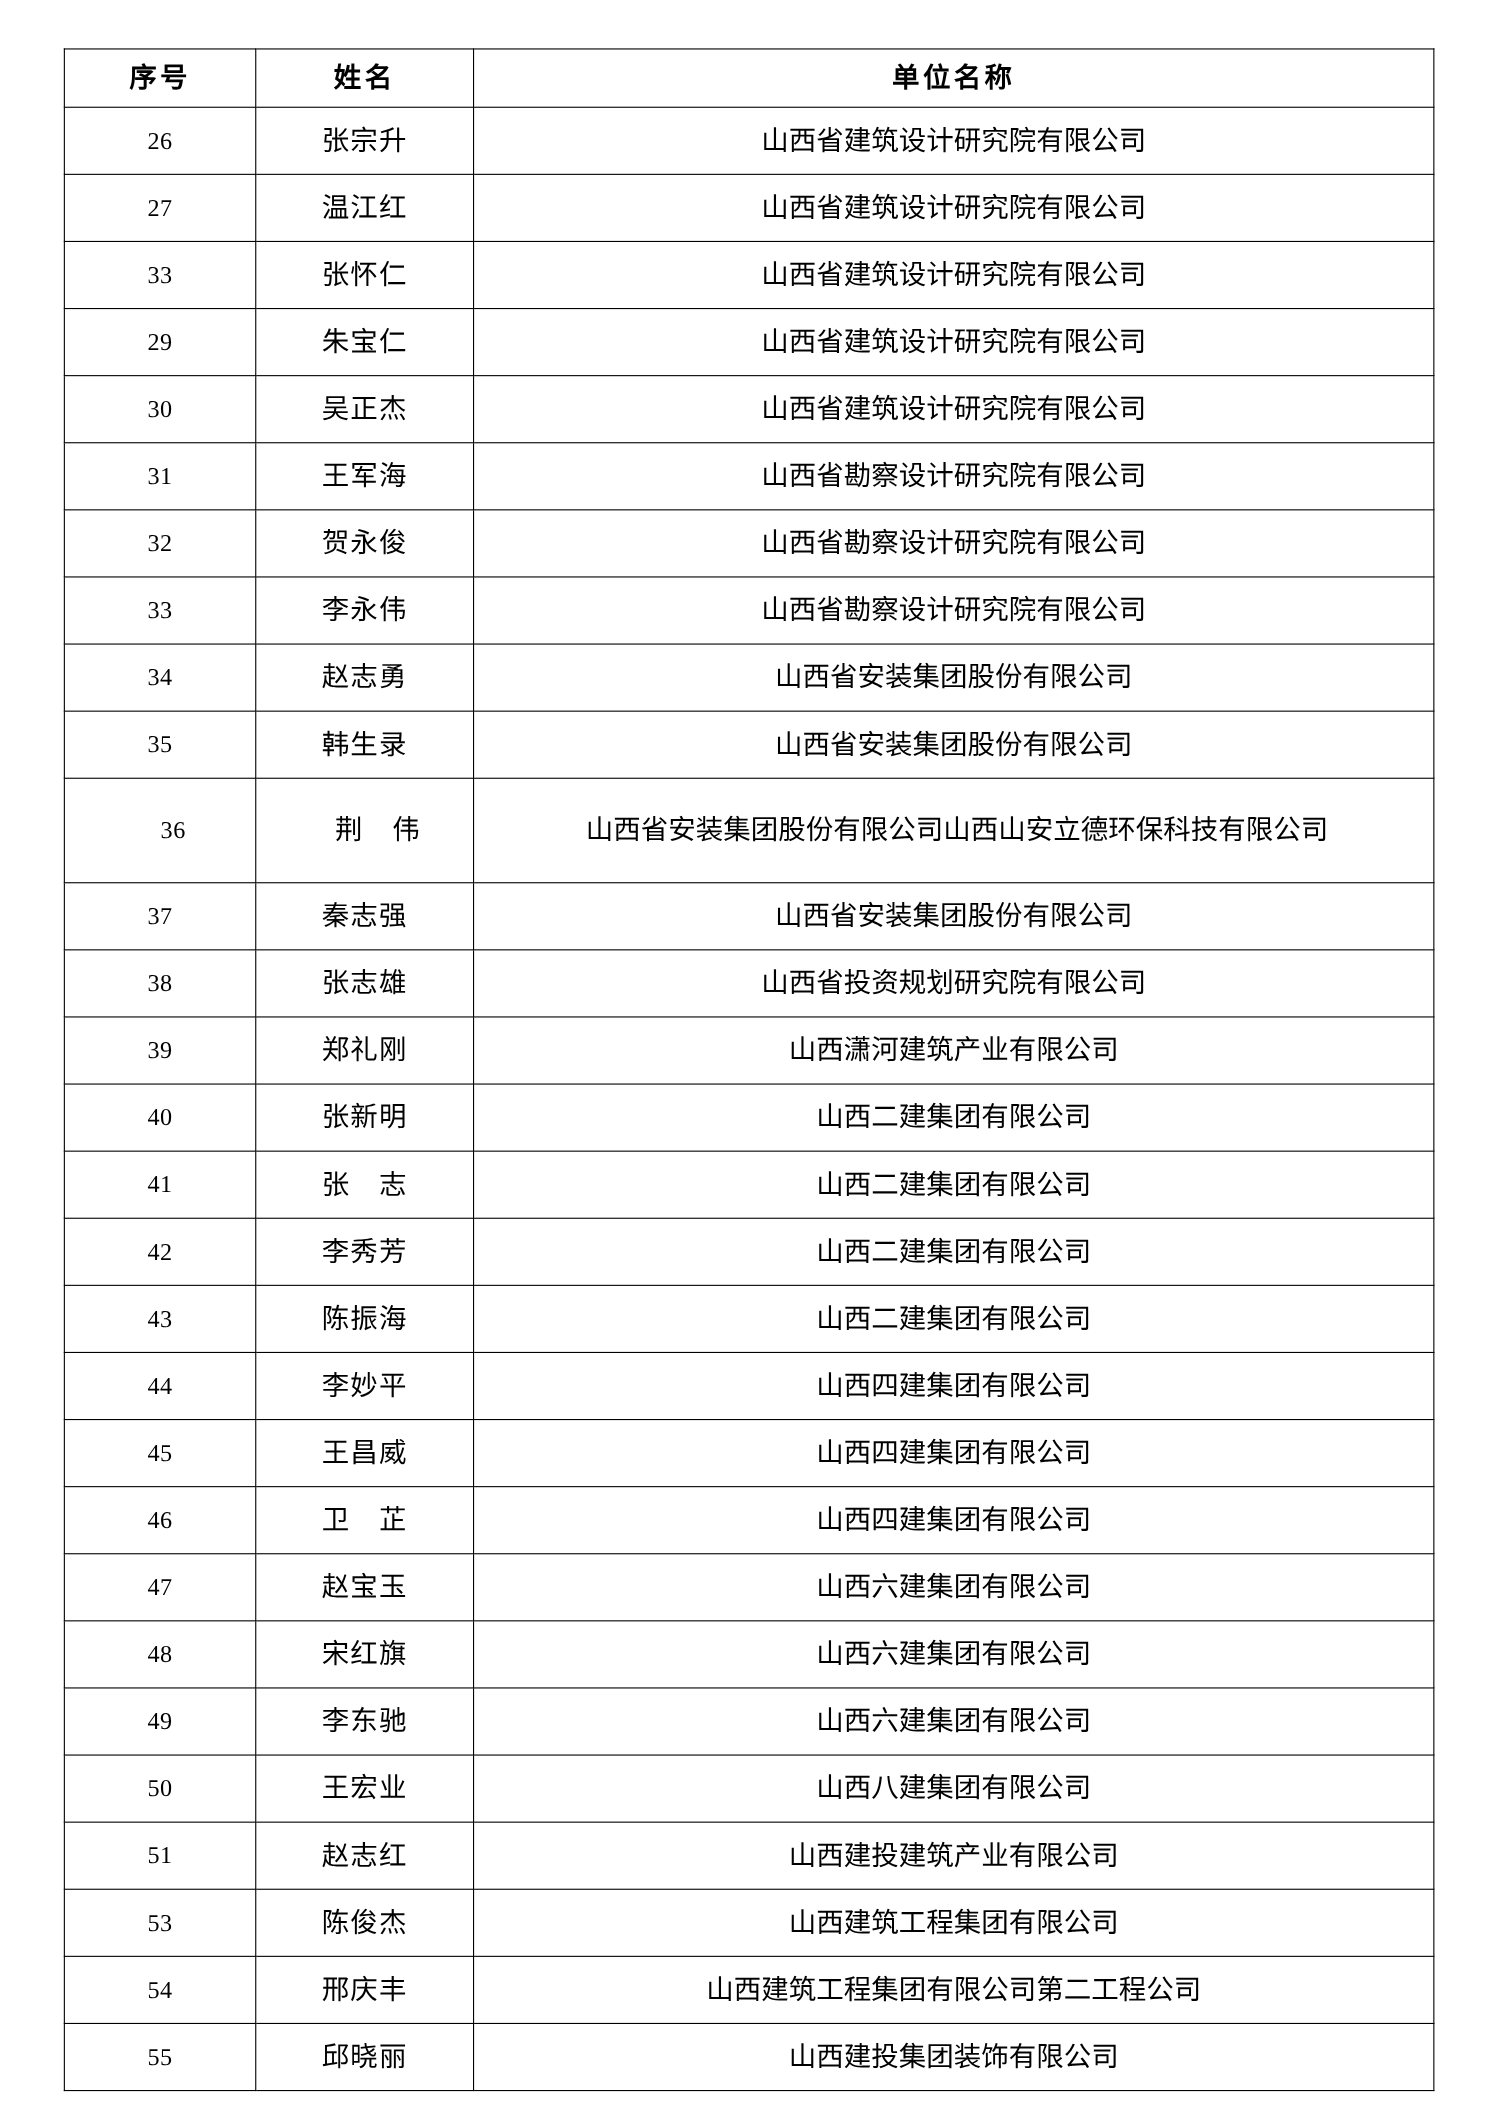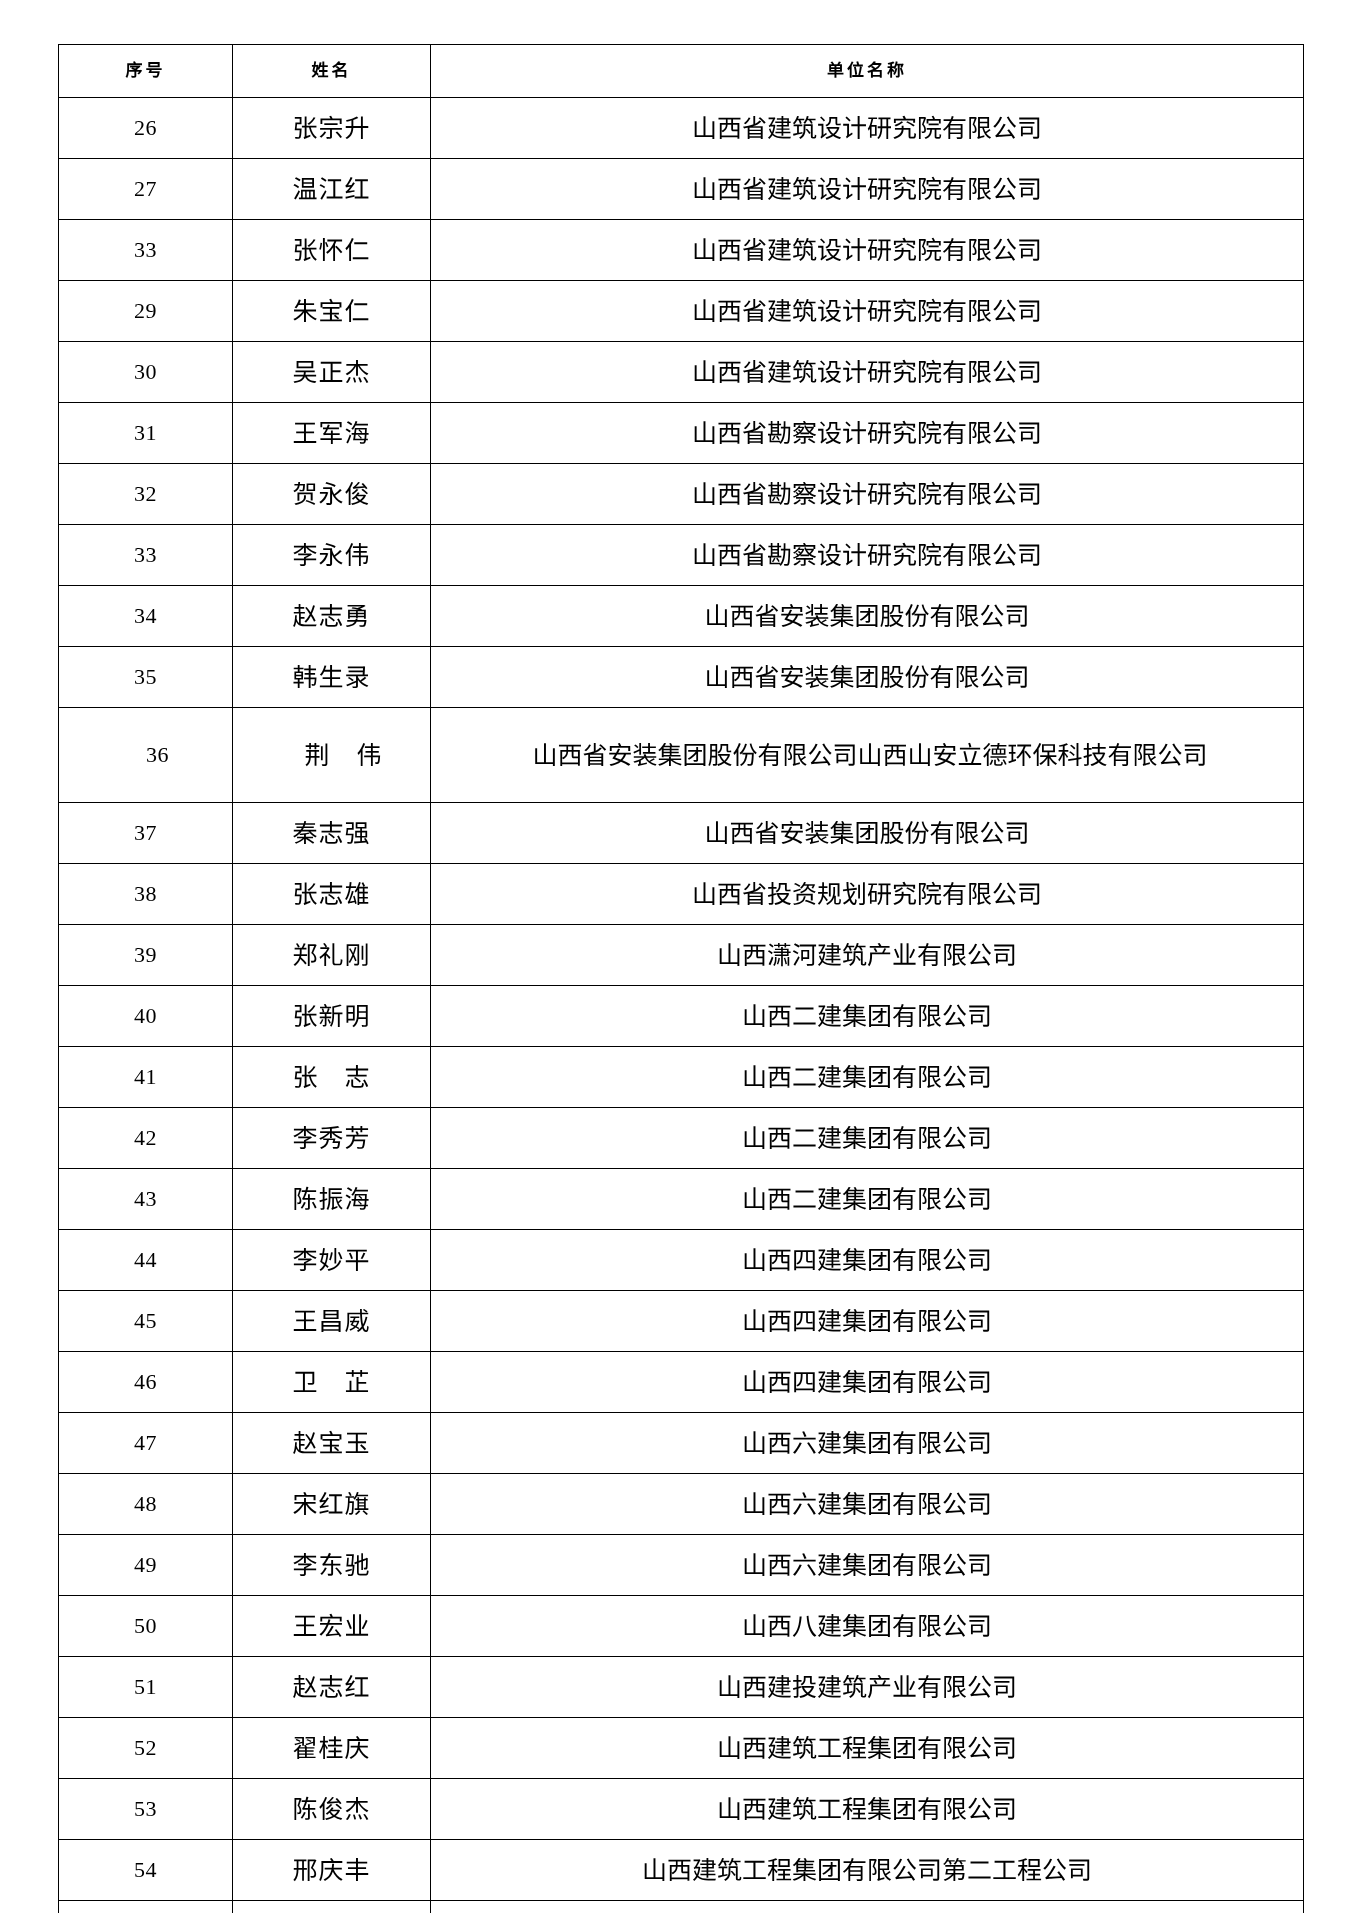--- a/index.html
+++ b/index.html
@@ -41,21 +41,21 @@
     vertical-align: middle;
     padding: 0;
     line-height: 1.32;
     font-size: 25px;
     color: #000;
     background: #fff;
   }
   table.roster thead th {
     height: 52px;
     font-weight: bold;
-    font-size: 17px;
+    font-size: 25px;
     letter-spacing: 3px;
     font-family: "Liberation Sans", "DejaVu Sans", sans-serif;
   }
   table.roster tbody td {
     height: 52px;
     font-weight: normal;
   }
   table.roster tbody td.seq {
     font-family: "Liberation Serif", "DejaVu Serif", serif;
     font-size: 22px;
@@ -220,25 +220,20 @@
           <td class="seq">50</td>
           <td class="name">王宏业</td>
           <td class="unit">山西八建集团有限公司</td>
         </tr>
         <tr>
           <td class="seq">51</td>
           <td class="name">赵志红</td>
           <td class="unit">山西建投建筑产业有限公司</td>
         </tr>
         <tr>
-          <td class="seq">52</td>
-          <td class="name">翟桂庆</td>
-          <td class="unit">山西建筑工程集团有限公司</td>
-        </tr>
-        <tr>
           <td class="seq">53</td>
           <td class="name">陈俊杰</td>
           <td class="unit">山西建筑工程集团有限公司</td>
         </tr>
         <tr>
           <td class="seq">54</td>
           <td class="name">邢庆丰</td>
           <td class="unit">山西建筑工程集团有限公司第二工程公司</td>
         </tr>
         <tr>

